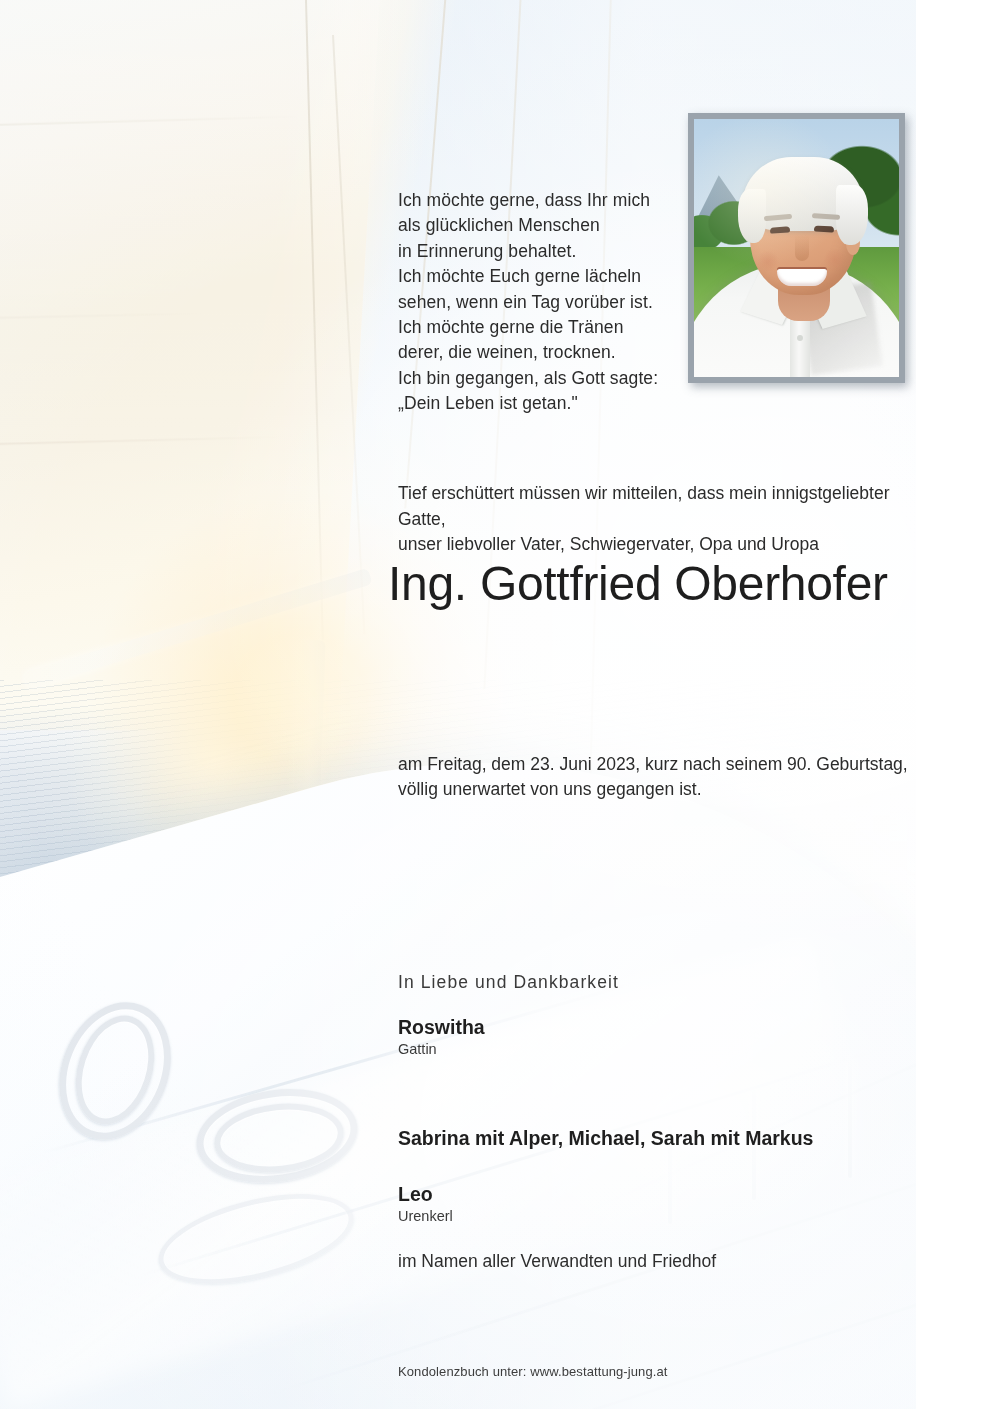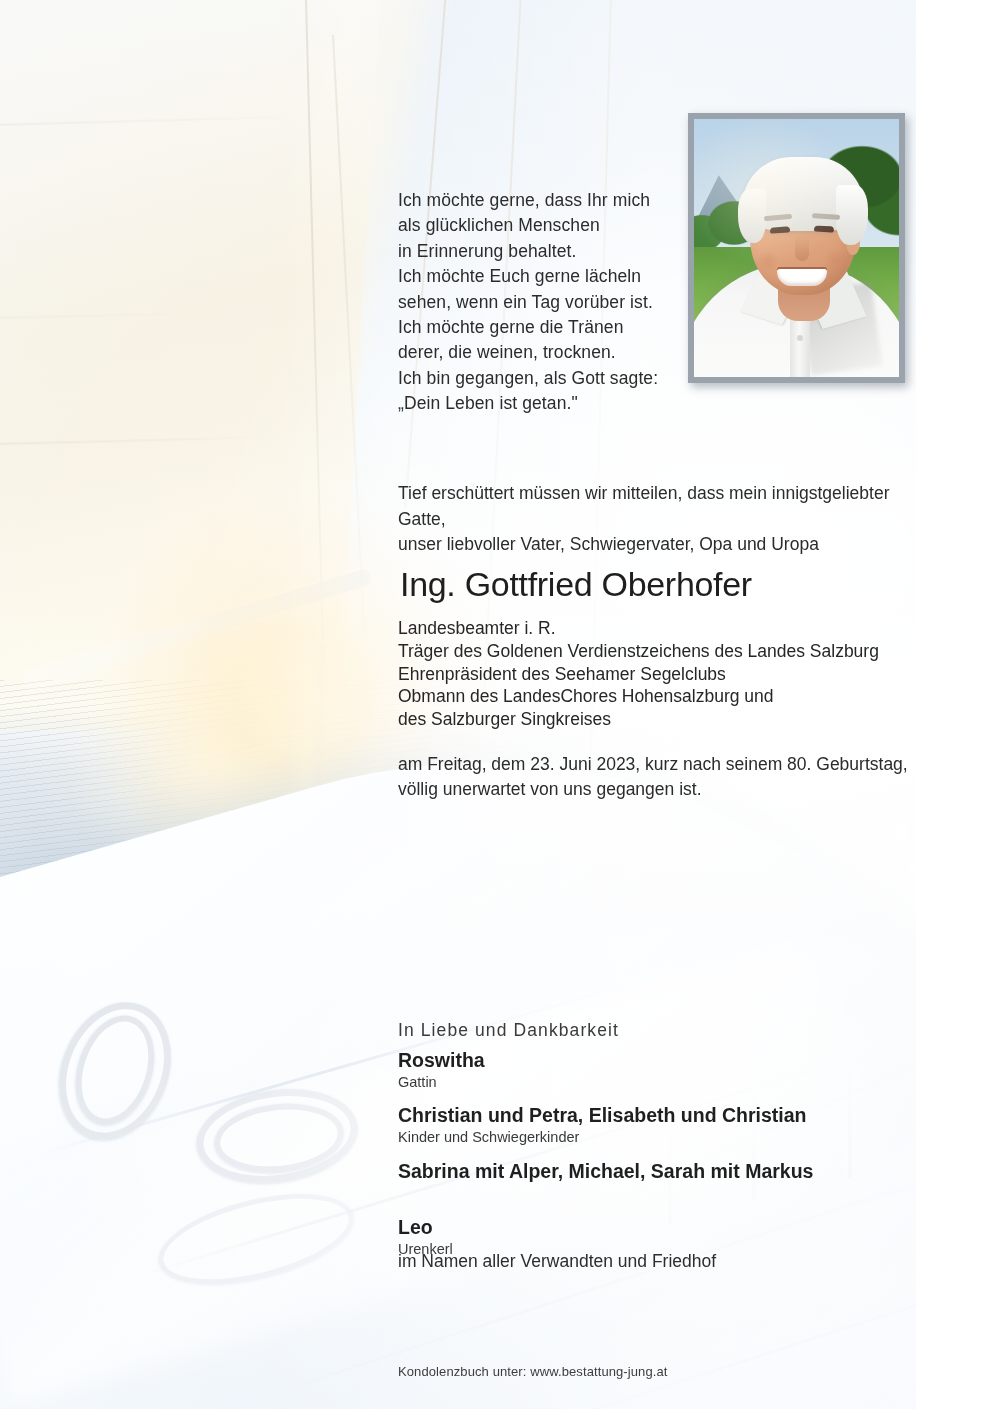--- a/index.html
+++ b/index.html
@@ -331,22 +331,22 @@
     font-size: 17.5px;
     line-height: 25.4px;
     letter-spacing: .1px;
   }
   #lead {
     left: 398px; top: 481px;
     font-size: 17.5px;
     line-height: 25.5px;
   }
   #name {
-    left: 400px; top: 557px;
-    font-size: 34px;
+    left: 388px; top: 557px;
+    font-size: 48px;
     line-height: 54px;
     font-weight: 300;
     letter-spacing: -0.3px;
     color: #1e1e1e;
   }
   #titles {
     left: 398px; top: 617px;
     font-size: 17.5px;
     line-height: 22.8px;
     color: #262626;
@@ -359,24 +359,23 @@
   #service {
     left: 398px; top: 828px;
     font-size: 17.5px;
     line-height: 25.4px;
   }
   #gratitude {
     left: 398px; top: 972px;
     font-size: 17.5px;
     letter-spacing: 1.1px;
     color: #3a3a3a;
-    margin-top: 48px;
-  }
-
-  .family-block { position: absolute; left: 398px; margin-top: 33px; }
+  }
+
+  .family-block { position: absolute; left: 398px; }
   .fam-names {
     font-size: 19.5px;
     font-weight: 600;
     color: #1f1f1f;
     line-height: 24px;
   }
   .fam-rel {
     font-size: 14.5px;
     color: #3a3a3a;
     line-height: 19px;
@@ -500,40 +499,31 @@
 Ich möchte gerne die Tränen
 derer, die weinen, trocknen.
 Ich bin gegangen, als Gott sagte:
 „Dein Leben ist getan."</div>
 
   <div class="txt" id="lead">Tief erschüttert müssen wir mitteilen, dass mein innigstgeliebter Gatte,
 unser liebvoller Vater, Schwiegervater, Opa und Uropa</div>
 
   <div class="txt" id="name">Ing. Gottfried Oberhofer</div>
 
-  <div class="txt" id="titles">Landesbeamter i. R.
-Träger des Goldenen Verdienstzeichens des Landes Salzburg
-Ehrenpräsident des Seehamer Segelclubs
-Obmann des LandesChores Hohensalzburg und
-des Salzburger Singkreises</div>
-
-  <div class="txt" id="passing">am Freitag, dem 23. Juni 2023, kurz nach seinem 80. Geburtstag,
+
+  <div class="txt" id="passing">am Freitag, dem 23. Juni 2023, kurz nach seinem 90. Geburtstag,
 völlig unerwartet von uns gegangen ist.</div>
 
 
   <div class="txt" id="gratitude">In Liebe und Dankbarkeit</div>
 
   <div class="family-block" id="fam0">
     <div class="fam-names">Roswitha</div>
     <div class="fam-rel">Gattin</div>
   </div>
-  <div class="family-block" id="fam1">
-    <div class="fam-names">Christian und Petra, Elisabeth und Christian</div>
-    <div class="fam-rel">Kinder und Schwiegerkinder</div>
-  </div>
   <div class="family-block" id="fam2">
     <div class="fam-names">Sabrina mit Alper, Michael, Sarah mit Markus</div>
   </div>
   <div class="family-block" id="fam3">
     <div class="fam-names">Leo</div>
     <div class="fam-rel">Urenkerl</div>
   </div>
 
   <div class="txt" id="closing">im Namen aller Verwandten und Friedhof</div>
 

